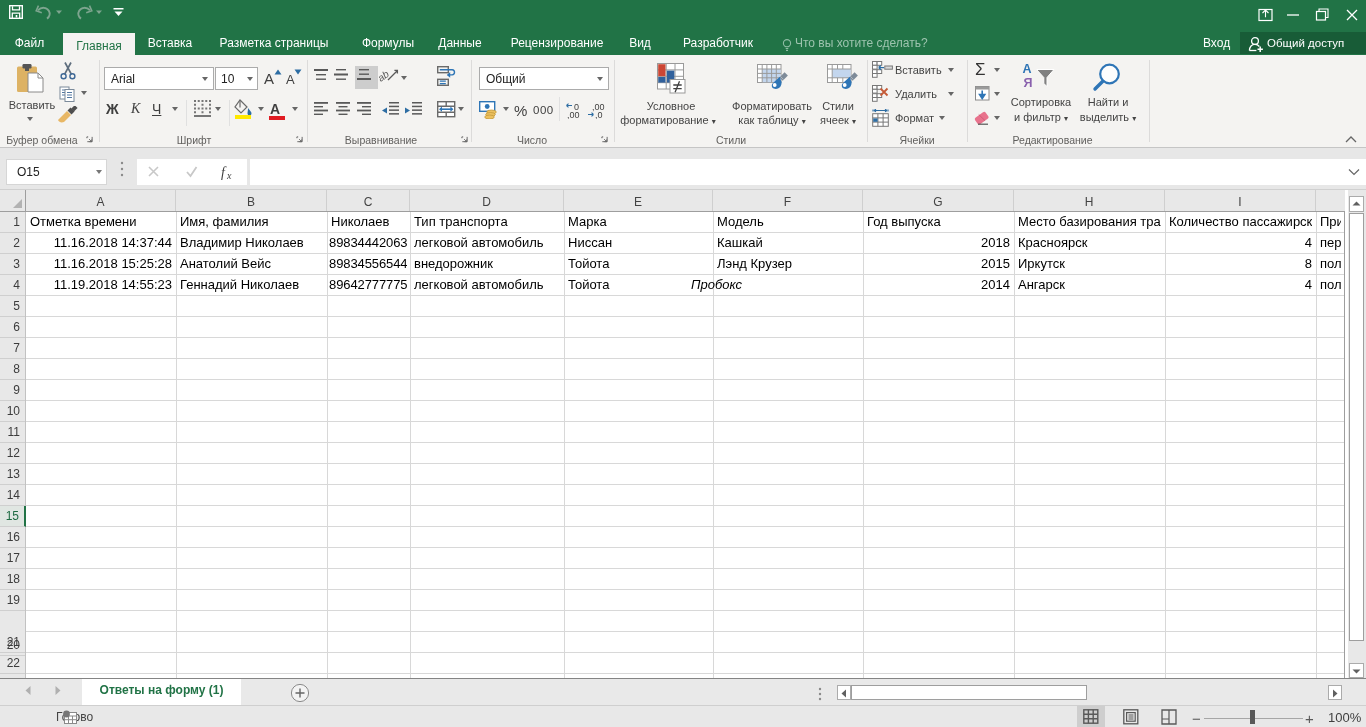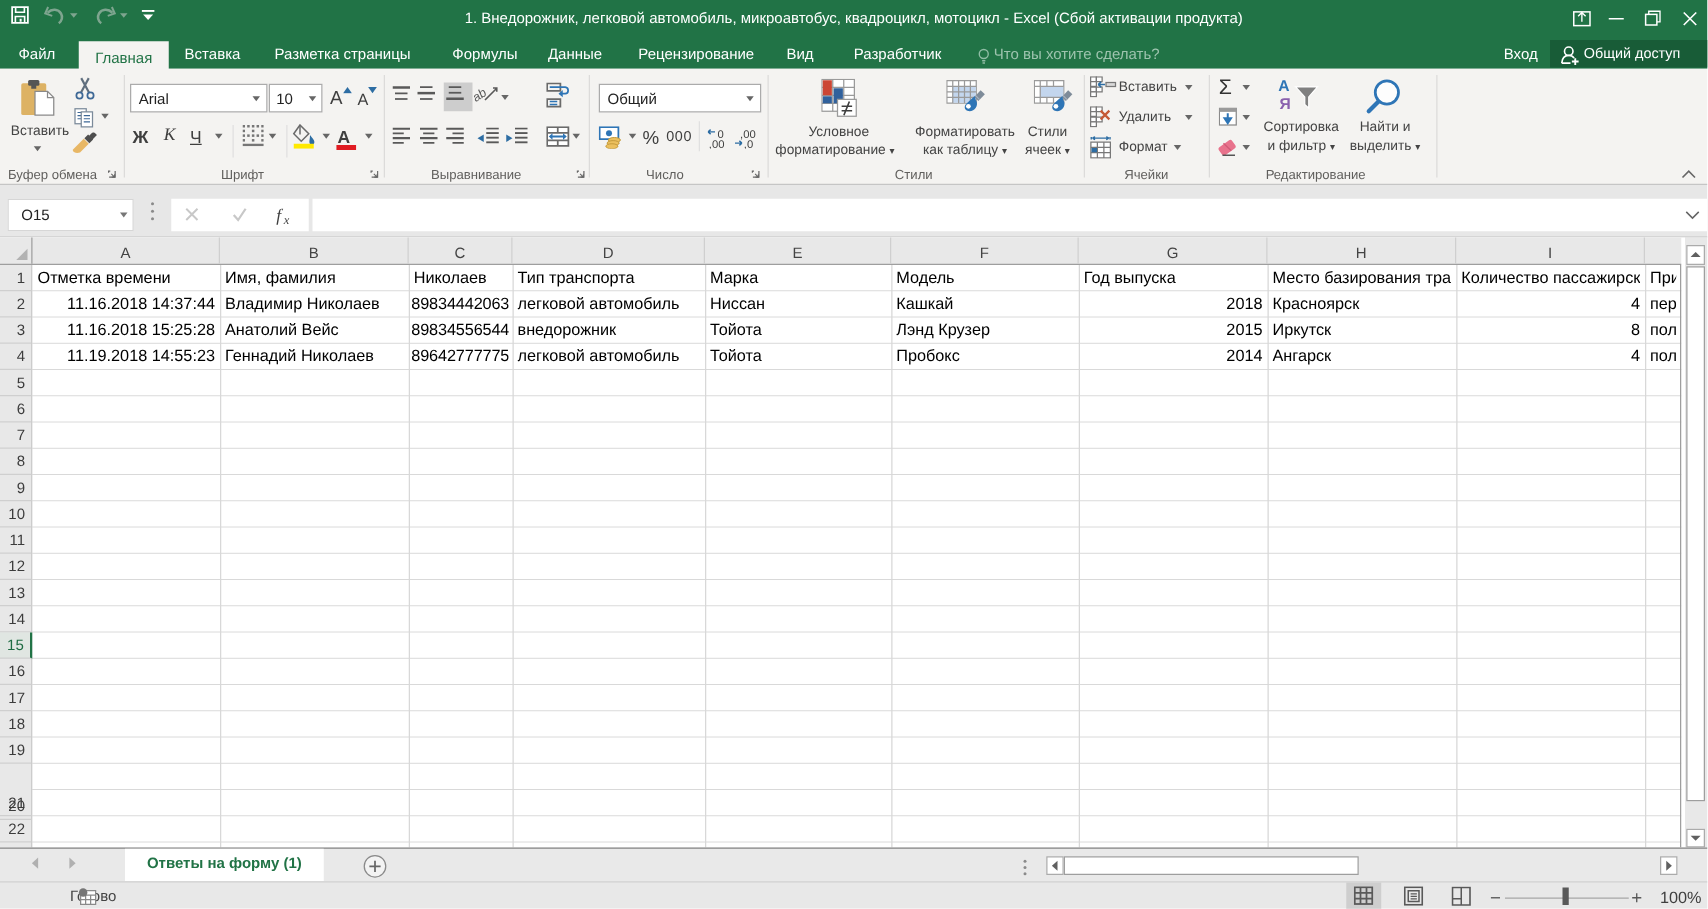--- a/index.html
+++ b/index.html
@@ -45,21 +45,20 @@
 
 #vscroll { left:1348px; top:190px; width:18px; height:488px; background:#e8e8e8; }
 #htabbar { left:0; top:677.5px; width:1366px; height:27.5px; background:#e9e9e9; border-top:1px solid #848484; }
 #statusbar { left:0; top:705px; width:1366px; height:22px; background:#e8e8e8; border-top:1px solid #cfcfcf; font-size:12px; color:#444; }
 .sbtn { position:absolute; background:#fff; border:1px solid #ababab; }
 </style>
 </head>
 <body>
 <div id="app">
   <div id="titlebar" class="abs"></div>
-  <div id="title" class="abs">1. Внедорожник, легковой автомобиль, микроавтобус, квадроцикл, мотоцикл - Excel (Сбой активации продукта)</div>
   <div id="qat" class="abs">
     <svg width="130" height="24" viewBox="0 0 130 24" style="position:absolute;left:0;top:2px">
 
       <g stroke="#fff" fill="none" stroke-width="1.4">
         <rect x="9.7" y="3.7" width="12.6" height="12.6"></rect>
         <path d="M12.5 4.2 v3.6 h7 v-3.6" stroke-width="1.3"></path>
         <path d="M12.3 16 v-4.8 h7.4 V16" stroke-width="1.3"></path>
         <path d="M16.5 13 v2.4" stroke="#fff" stroke-width="1.6"></path>
       </g>
 
@@ -538,21 +537,21 @@
         <div class="cell" style="left:691px;top:42px;width:142px;">Лэнд Крузер</div>
         <div class="cell num" style="left:841px;top:42px;width:143px;">2015</div>
         <div class="cell" style="left:992px;top:42px;width:143px;">Иркутск</div>
         <div class="cell num" style="left:1143px;top:42px;width:143px;">8</div>
         <div class="cell" style="left:1294px;top:42px;width:20.5px;">полный привод</div>
         <div class="cell num" style="left:4px;top:63px;width:142px;">11.19.2018 14:55:23</div>
         <div class="cell" style="left:154px;top:63px;width:143px;">Геннадий Николаев</div>
         <div class="cell num" style="left:303px;top:63px;width:78px;letter-spacing:-0.1px;">89642777775</div>
         <div class="cell" style="left:388px;top:63px;width:146px;">легковой автомобиль</div>
         <div class="cell" style="left:542px;top:63px;width:141px;">Тойота</div>
-        <div class="cell" style="left:691px;top:63px;width:142px;">Пробокс</div>
+        <div class="cell" style="left:665px;top:63px;width:142px;font-style:italic;">Пробокс</div>
         <div class="cell num" style="left:841px;top:63px;width:143px;">2014</div>
         <div class="cell" style="left:992px;top:63px;width:143px;">Ангарск</div>
         <div class="cell num" style="left:1143px;top:63px;width:143px;">4</div>
         <div class="cell" style="left:1294px;top:63px;width:20.5px;">полный привод</div>
     </div>
   </div>
   <div id="vscroll" class="abs">
     <div class="sbtn" style="left:1px;top:6px;width:15px;height:16px;">
       <svg width="13" height="14" viewBox="0 0 13 14">
           <path d="M2.5 8.5 L6.5 4.5 L10.5 8.5 z" fill="#606060"></path>
@@ -565,21 +564,21 @@
         </svg>
     </div>
   </div>
   <div id="htabbar" class="abs">
     <svg width="10" height="11" viewBox="0 0 10 11" style="position:absolute;left:23px;top:6px">
         <path d="M7.5 1 L2.5 5.5 L7.5 10 z" fill="#b0b0b0"></path>
       </svg>
     <svg width="10" height="11" viewBox="0 0 10 11" style="position:absolute;left:53px;top:6px">
         <path d="M2.5 1 L7.5 5.5 L2.5 10 z" fill="#b0b0b0"></path>
       </svg>
-    <div style="position:absolute;left:100px;top:0;width:159px;height:38px;background:#fff;border-bottom:2.5px solid #217346;">
+    <div style="position:absolute;left:82px;top:0;width:159px;height:38px;background:#fff;border-bottom:2.5px solid #217346;">
       <div style="position:absolute;left:0;top:4.5px;width:159px;text-align:center;font-size:12px;font-weight:bold;color:#217346;">Ответы на форму (1)</div>
     </div>
     <svg width="20" height="20" viewBox="0 0 20 20" style="position:absolute;left:290px;top:4px">
       <circle cx="10" cy="10" r="8.6" fill="#f3f3f3" stroke="#8a8a8a" stroke-width="1"></circle>
       <path d="M10 5.5 v9 M5.5 10 h9" stroke="#666" stroke-width="1.4"></path>
     </svg>
     <svg width="4" height="14" viewBox="0 0 4 14" style="position:absolute;left:818px;top:8px">
       <circle cx="2" cy="2" r="1.2" fill="#8a8a8a"></circle>
         <circle cx="2" cy="7" r="1.2" fill="#8a8a8a"></circle>
         <circle cx="2" cy="12" r="1.2" fill="#8a8a8a"></circle>

